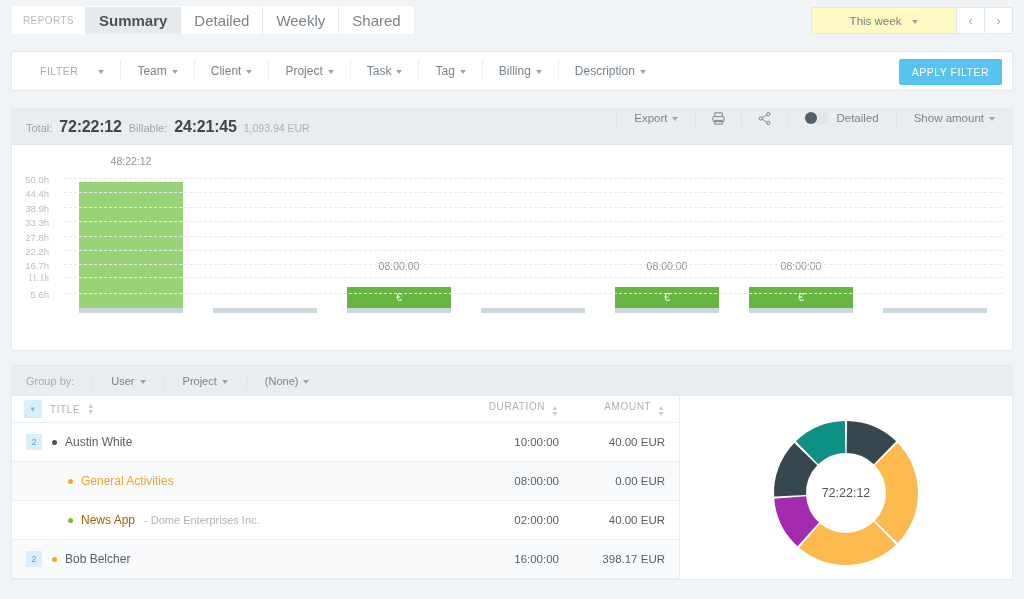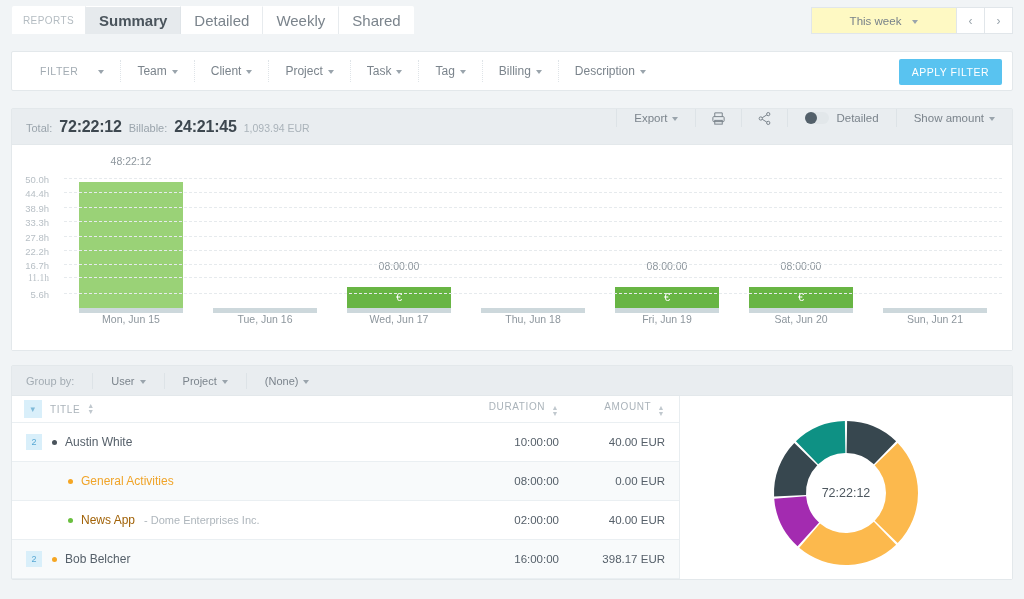--- a/index.html
+++ b/index.html
@@ -456,29 +456,20 @@
         </div>
         <div class="gridline" style="top: 43.5522px;">
           <span class="ylab">38.9h</span>
         </div>
         <div class="gridline" style="top: 29.2086px;">
           <span class="ylab">44.4h</span>
         </div>
         <div class="gridline" style="top: 14.6043px;">
           <span class="ylab">50.0h</span>
         </div>
-      </div>
-    <div class="xaxis" id="xaxis">
-        <div class="xlab">Mon, Jun 15</div>
-        <div class="xlab">Tue, Jun 16</div>
-        <div class="xlab">Wed, Jun 17</div>
-        <div class="xlab">Thu, Jun 18</div>
-        <div class="xlab">Fri, Jun 19</div>
-        <div class="xlab">Sat, Jun 20</div>
-        <div class="xlab">Sun, Jun 21</div>
       </div>
   </div>
 </div>
 
 <div class="card groupcard">
   <div class="groupbar">
     <div class="gitem first">
         <span>Group by:</span>
       </div>
     <div class="gitem">

